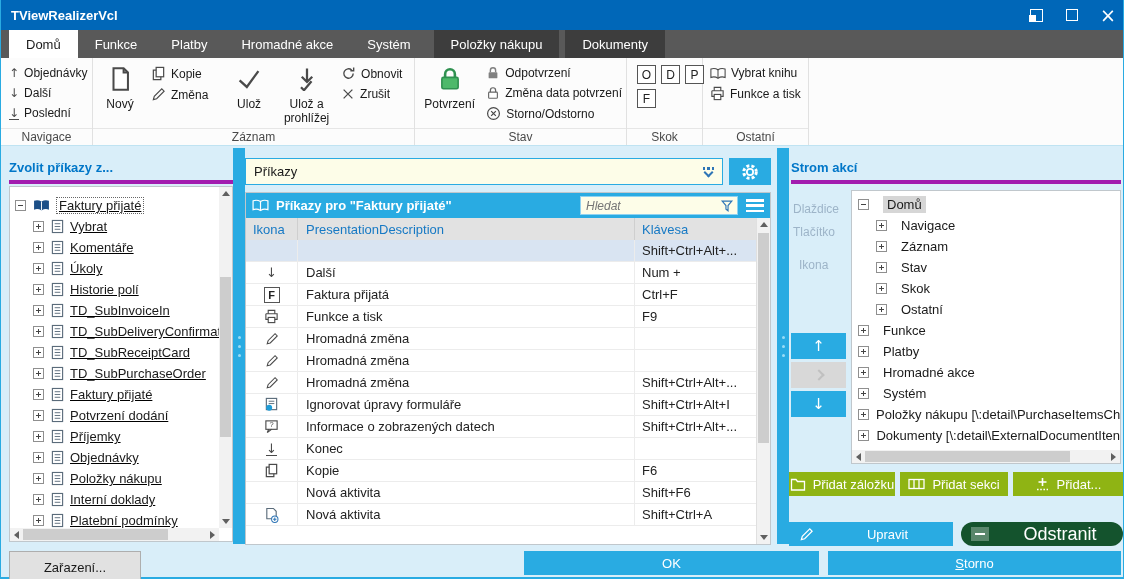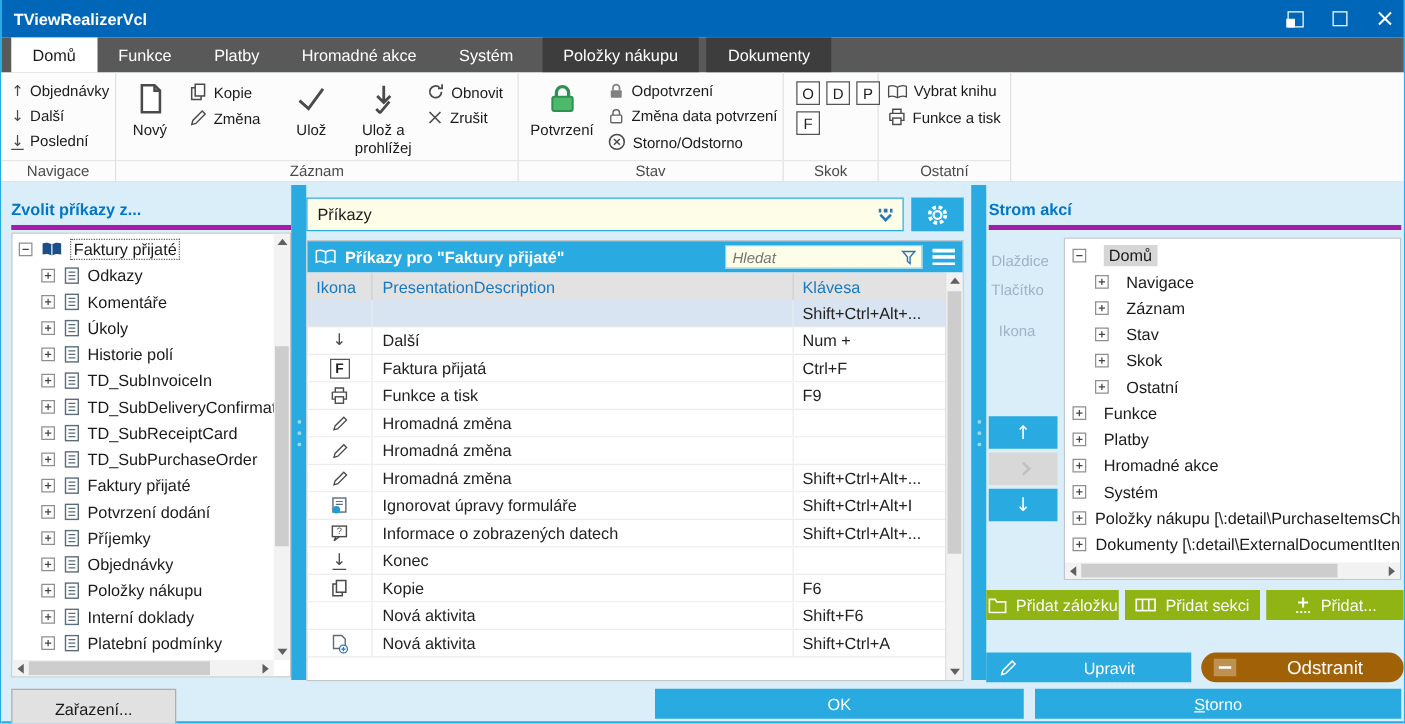--- a/index.html
+++ b/index.html
@@ -42,21 +42,21 @@
   .chev-up { width:8px; height:8px; border-left:1.6px solid #444; border-top:1.6px solid #444; transform:rotate(45deg); margin:3px auto; }
 
   
   .main { position:absolute; left:0; top:146px; width:1124px; height:400px; background:#d9eef9; }
   .panel-header { position:absolute; font-size:13px; font-weight:bold; color:#0076c8; border-bottom:4px solid #a21caf; height:24px; }
   .splitter { position:absolute; top:2px; bottom:2px; width:12px; background:#29abe2; display:flex; flex-direction:column; align-items:center; justify-content:center; gap:6px; cursor:col-resize; }
   .splitter i { width:3px; height:3px; background:#9adcf6; border-radius:50%; }
 
   
   .lefttree { position:absolute; left:8px; top:40px; width:224px; height:356px; background:#fff; border:1px solid #c0c7cc; }
-  .ltree-rows { position:absolute; left:0; top:0; right:13px; bottom:13px; overflow:hidden; padding-top:2px; }
+  .ltree-rows { position:absolute; left:0; top:0; right:13px; bottom:13px; overflow:hidden; padding-top:8px;text-decoration:underline; }
   .trow-l { height:21px; display:flex; align-items:center; font-size:13px; color:#1a1a1a; white-space:nowrap; cursor:default; }
   .trow-l.lvl0 { padding-left:5px; } .trow-l.lvl1 { padding-left:23px; }
   .exp { width:11px; height:11px; border:1px solid #8f8f8f; background:#fff; position:relative; flex:none; margin-right:7px; }
   .exp::before { content:''; position:absolute; left:2px; right:2px; top:4px; height:1px; background:#444; }
   .exp.plus::after { content:''; position:absolute; top:2px; bottom:2px; left:4px; width:1px; background:#444; }
   .tree-ic { flex:none; margin-right:6px; }
   .focus-lab { border:1px dotted #666; padding:0 2px; }
   
   .vsb { position:absolute; right:0; top:0; bottom:13px; width:13px; background:#f2f2f2; }
   .hsb { position:absolute; left:0; right:13px; bottom:0; height:13px; background:#f2f2f2; display:flex; align-items:center; }
@@ -106,21 +106,21 @@
 
   .righttree { position:absolute; left:850px; top:44px; width:270px; height:274px; background:#fff; border:1px solid #c0c7cc; }
   .rtree-rows { position:absolute; left:0; top:0; right:0; bottom:13px; overflow:hidden; padding-top:3px; }
   .trow-r { height:21px; display:flex; align-items:center; font-size:13px; color:#1a1a1a; white-space:nowrap; cursor:default; }
   .trow-r.lvl0 { padding-left:6px; } .trow-r.lvl1 { padding-left:24px; }
   .trow-r .lab.sel { background:#d6d6d6; padding:1px 4px; }
   .rtree-hsb { position:absolute; left:0; right:0; bottom:0; height:13px; background:#f2f2f2; display:flex; align-items:center; }
 
   .btn-green { position:absolute; top:326px; height:24px; background:#8fb414; color:#fff; font-size:13px; display:flex; align-items:center; justify-content:center; gap:7px; cursor:default; }
   .btn-blue { position:absolute; background:#29abe2; color:#fff; font-size:13px; display:flex; align-items:center; justify-content:center; gap:8px; cursor:default; }
-  .btn-red { position:absolute; background:#a16207; color:#fff; font-size:15px; display:flex; align-items:center; justify-content:center; gap:8px; cursor:default;border-radius:12px; }
+  .btn-red { position:absolute; background:#14532d; color:#fff; font-size:18px; display:flex; align-items:center; justify-content:center; gap:8px; cursor:default;border-radius:12px; }
   .minus-chip { width:18px; height:14px; background:rgba(255,255,255,0.3); display:flex; align-items:center; justify-content:center; }
   .minus-chip i { width:10px; height:2.5px; background:#fff; }
 
   
   .footer { position:absolute; left:0; top:546px; width:1124px; height:33px; background:#d9eef9; border-bottom:2px solid #29abe2; }
   .footer .btn-blue span { display:block; }
   .ul-first::first-letter { text-decoration:underline; }
 </style>
 </head>
 <body>
@@ -332,21 +332,21 @@
               <path d="M9 2.8v9.5" stroke="#fff" stroke-width="1"></path>
             </svg>
           <span class="focus-lab">Faktury přijaté</span>
         </div>
         <div class="trow-l lvl1">
             <span class="exp plus"></span>
             <svg class="tree-ic" width="13" height="15" viewBox="0 0 14 16">
               <rect x="1.5" y="1.5" width="11" height="13" fill="#fff" stroke="#5a6b7a" stroke-width="1.2"></rect>
               <path d="M4 5h6M4 8h6M4 11h6" stroke="#5a6b7a"></path>
             </svg>
-            <span>Odkazy</span>
+            <span>Vybrat</span>
           </div>
         <div class="trow-l lvl1">
             <span class="exp plus"></span>
             <svg class="tree-ic" width="13" height="15" viewBox="0 0 14 16">
               <rect x="1.5" y="1.5" width="11" height="13" fill="#fff" stroke="#5a6b7a" stroke-width="1.2"></rect>
               <path d="M4 5h6M4 8h6M4 11h6" stroke="#5a6b7a"></path>
             </svg>
             <span>Komentáře</span>
           </div>
         <div class="trow-l lvl1">

